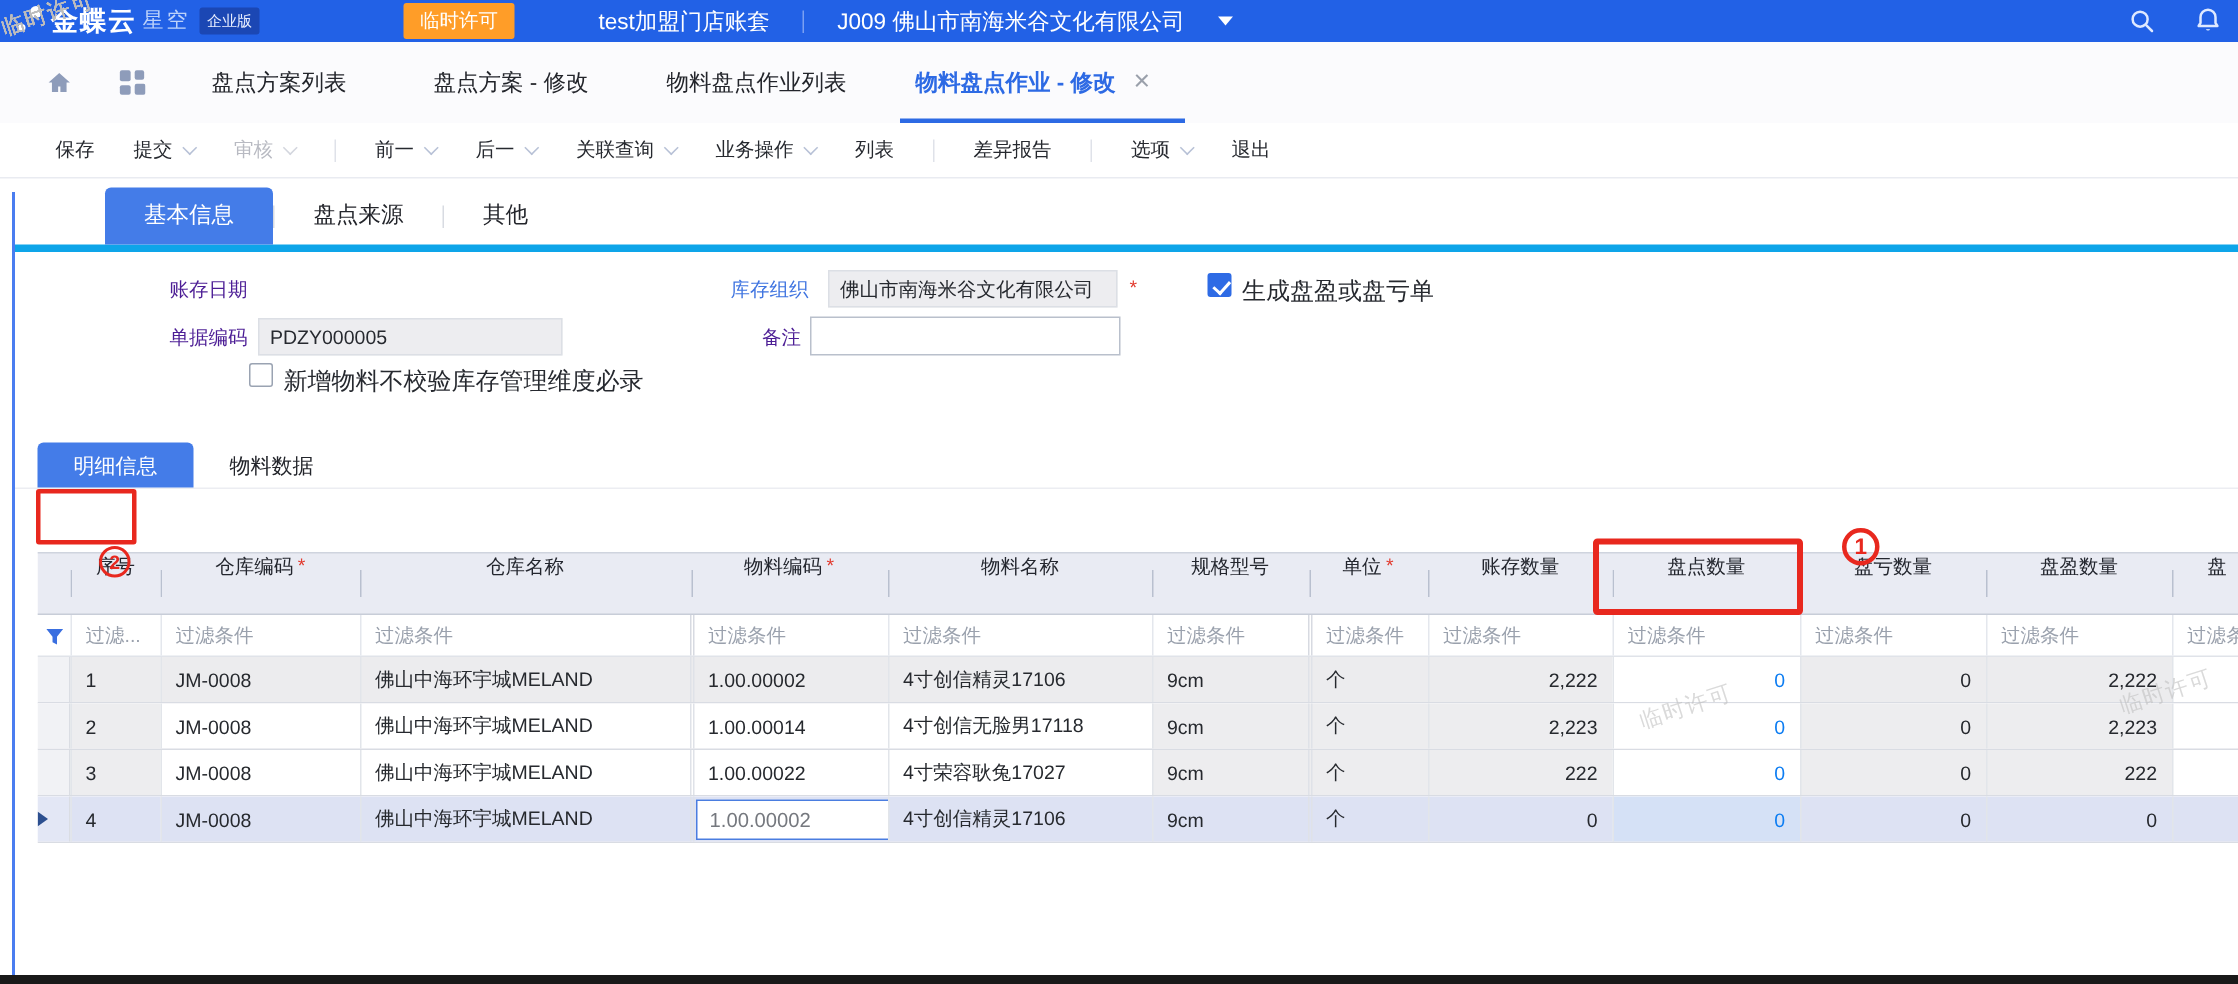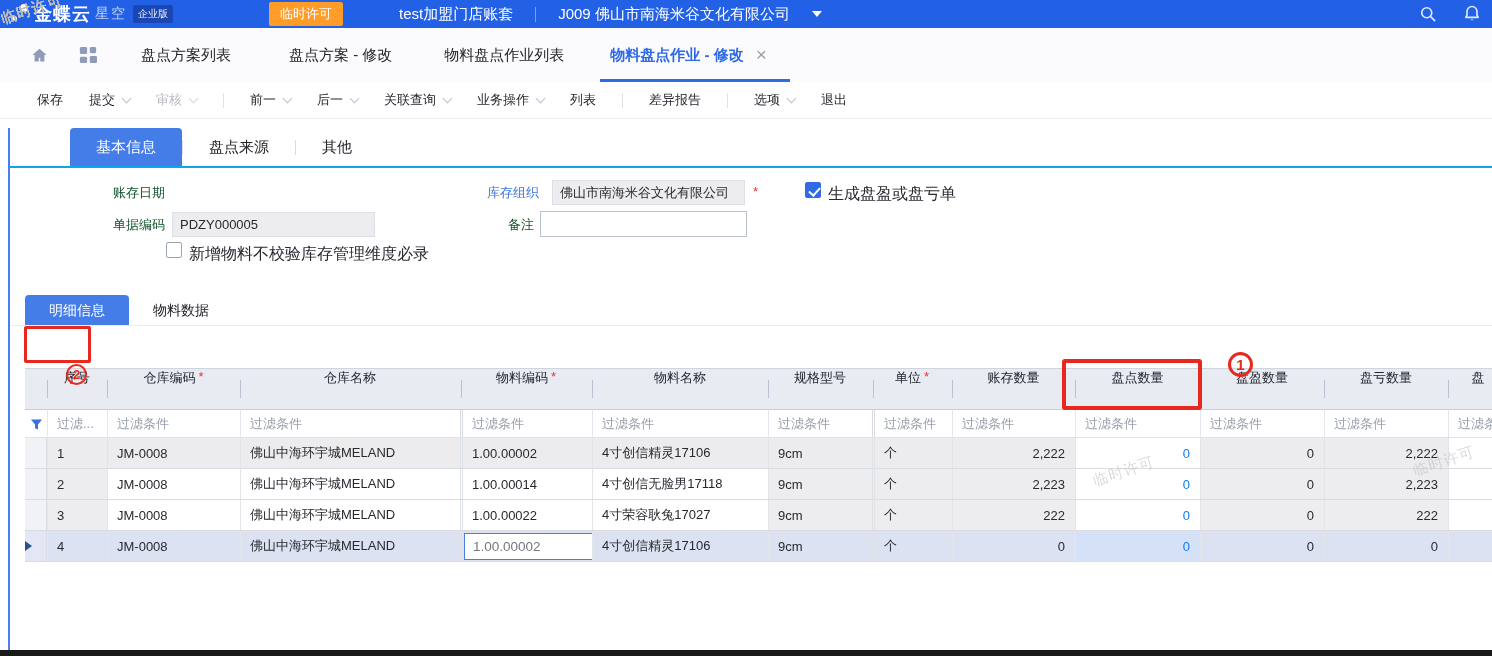--- a/index.html
+++ b/index.html
@@ -40,27 +40,27 @@
   .tool .caret{display:inline-block;width:7px;height:7px;border-right:1.6px solid #b7c1d6;border-bottom:1.6px solid #b7c1d6;transform:rotate(45deg);margin-left:8px;margin-top:-4px;}
   .tool.disabled{color:#b8bac2;}
   .tool.disabled .caret{border-color:#d3d6de;}
   .tsep{width:1px;height:15px;background:#dfe2e9;margin-right:26px;}
 
   
   .left-line{position:absolute;left:8px;top:128px;width:2px;height:522px;background:#4a7df0;}
   .bottom-bar{position:absolute;left:0;top:650px;width:100%;height:6px;background:#191919;}
 
   
-  .form-tabs{position:absolute;left:10px;top:130px;right:0;height:38px;border-bottom:2px solid #0ea5e9;display:flex;align-items:flex-end;}
+  .form-tabs{position:absolute;left:10px;top:130px;right:0;height:38px;border-bottom:5px solid #0ea5e9;display:flex;align-items:flex-end;}
   .ftab{height:38px;line-height:38px;padding:0 26px;font-size:15px;color:#23252b;cursor:pointer;}
   .ftab.active{margin-left:60px;background:#447ce8;color:#fff;border-radius:4px 4px 0 0;}
   .ftab-sep{width:1px;height:15px;background:#d8dbe2;margin-bottom:11px;}
 
   
-  .flabel{position:absolute;font-size:13px;color:#14532d;white-space:nowrap;}
+  .flabel{position:absolute;font-size:13px;color:#4c1d95;white-space:nowrap;}
   .flabel.link{color:#3f74e0;cursor:pointer;}
   .ffield{position:absolute;height:25px;line-height:24px;font-size:13px;color:#26292f;background:#ededf0;border:1px solid #dcdfe5;padding:0 7px;overflow:hidden;white-space:nowrap;}
   .finput{position:absolute;height:26px;font-size:13px;color:#26292f;background:#fff;border:1px solid #b9c0cc;padding:0 7px;outline:none;}
   .req{color:#e23a2e;font-size:13px;}
   .req-abs{position:absolute;color:#e23a2e;font-size:13px;}
   .cbx{position:absolute;width:16px;height:16px;border:1px solid #9aa3b2;background:#fff;border-radius:2px;cursor:pointer;}
   .cbx.checked{background:#2e6be5;border-color:#2e6be5;}
   .cbx.checked::after{content:"";position:absolute;left:4.5px;top:1.5px;width:5px;height:9px;border-right:2px solid #fff;border-bottom:2px solid #fff;transform:rotate(42deg);}
   .cbx-label{position:absolute;font-size:16px;color:#26292f;white-space:nowrap;cursor:pointer;}
 
@@ -298,25 +298,25 @@
       <div class="gc col-unit dblh">
           <span>单位</span>
           <span class="req">*</span>
         </div>
       <div class="gc col-stock">
           <span>账存数量</span>
         </div>
       <div class="gc col-count">
           <span>盘点数量</span>
         </div>
+      <div class="gc col-loss">
+          <span>盘亏数量</span>
+        </div>
       <div class="gc col-gain">
           <span>盘盈数量</span>
-        </div>
-      <div class="gc col-loss">
-          <span>盘亏数量</span>
         </div>
       <div class="gc col-extra">
           <span>盘</span>
         </div>
     </div>
 
     <div class="grow g-filter">
       <div class="gc col-gutter">
         <svg class="funnel" width="13" height="13" viewBox="0 0 14 14">
             <path d="M1 1.5h12L8.6 7v5.5L5.4 11V7z" fill="#3a6fe0"></path>

